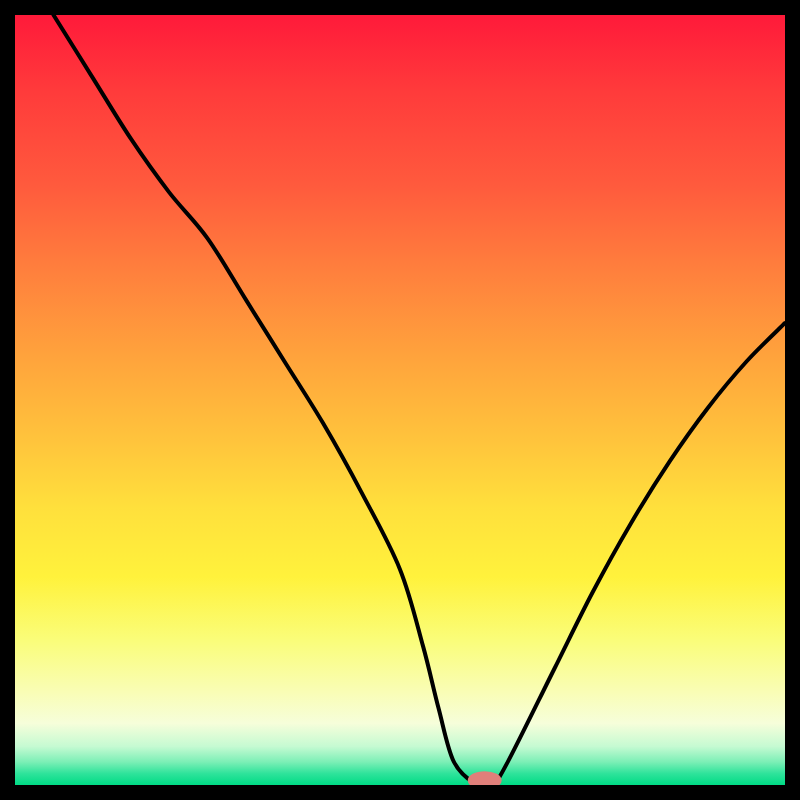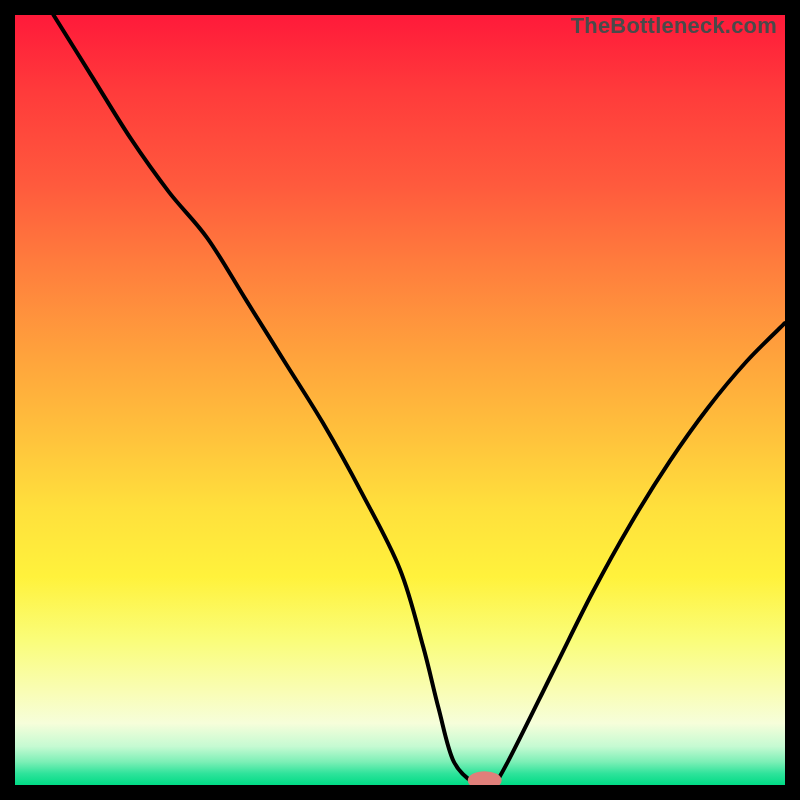--- a/index.html
+++ b/index.html
@@ -58,19 +58,18 @@
     width: 770px;
     height: 770px;
     display: block;
   }
 </style>
 </head>
 <body>
 
 <div class="wrap">
   <div class="plot">
-    <div class="watermark">TheBottleneck.com</div>
     <svg class="curve" viewBox="0 0 770 770" preserveAspectRatio="none">
       <path fill="none" stroke-linecap="round" stroke-linejoin="round" stroke-width="4" stroke="#000000" d="M 38.5 0 C 44.916666666666664 10.266666666666671, 64.16666666666667 41.06666666666668, 77 61.60000000000002 C 89.83333333333333 82.13333333333337, 102.66666666666667 103.95000000000005, 115.5 123.20000000000005 C 128.33333333333334 142.45000000000005, 141.16666666666666 160.41666666666669, 154 177.10000000000002 C 166.83333333333334 193.78333333333336, 179.66666666666666 205.3333333333334, 192.5 223.30000000000007 C 205.33333333333334 241.26666666666674, 218.16666666666666 264.3666666666667, 231 284.9 C 243.83333333333334 305.4333333333333, 256.6666666666667 325.9666666666666, 269.5 346.49999999999994 C 282.3333333333333 367.0333333333333, 295.1666666666667 386.28333333333336, 308 408.1 C 320.8333333333333 429.9166666666667, 333.6666666666667 453.01666666666665, 346.5 477.4 C 359.3333333333333 501.7833333333333, 374.73333333333335 528.7333333333333, 385 554.4 C 395.26666666666665 580.0666666666666, 401.68333333333334 608.3, 408.1 631.4 C 414.5166666666667 654.5, 418.36666666666673 673.75, 423.50000000000006 693 C 428.6333333333334 712.25, 432.48333333333335 734.0666666666666, 438.9 746.9 C 445.3166666666666 759.7333333333333, 455.5833333333333 766.15, 462 770 C 468.4166666666667 773.85, 472.26666666666665 773.85, 477.4 770 C 482.5333333333333 766.15, 482.53333333333336 766.15, 492.8 746.9 C 503.06666666666666 727.65, 524.8833333333333 682.7333333333333, 539 654.5 C 553.1166666666667 626.2666666666667, 564.6666666666666 601.8833333333333, 577.5 577.5 C 590.3333333333334 553.1166666666667, 603.1666666666666 530.0166666666667, 616 508.2 C 628.8333333333334 486.3833333333333, 641.6666666666666 465.85, 654.5 446.6 C 667.3333333333334 427.35, 680.1666666666666 409.3833333333333, 693 392.7 C 705.8333333333334 376.01666666666665, 718.6666666666666 360.6166666666666, 731.5 346.49999999999994 C 744.3333333333334 332.38333333333327, 763.5833333333334 314.41666666666663, 770 308"></path>
       <ellipse fill="#e07f7a" cx="469.7" cy="765.38" rx="16.94" ry="9.24"></ellipse>
     </svg>
   </div>
 </div>
 
 </body></html>

